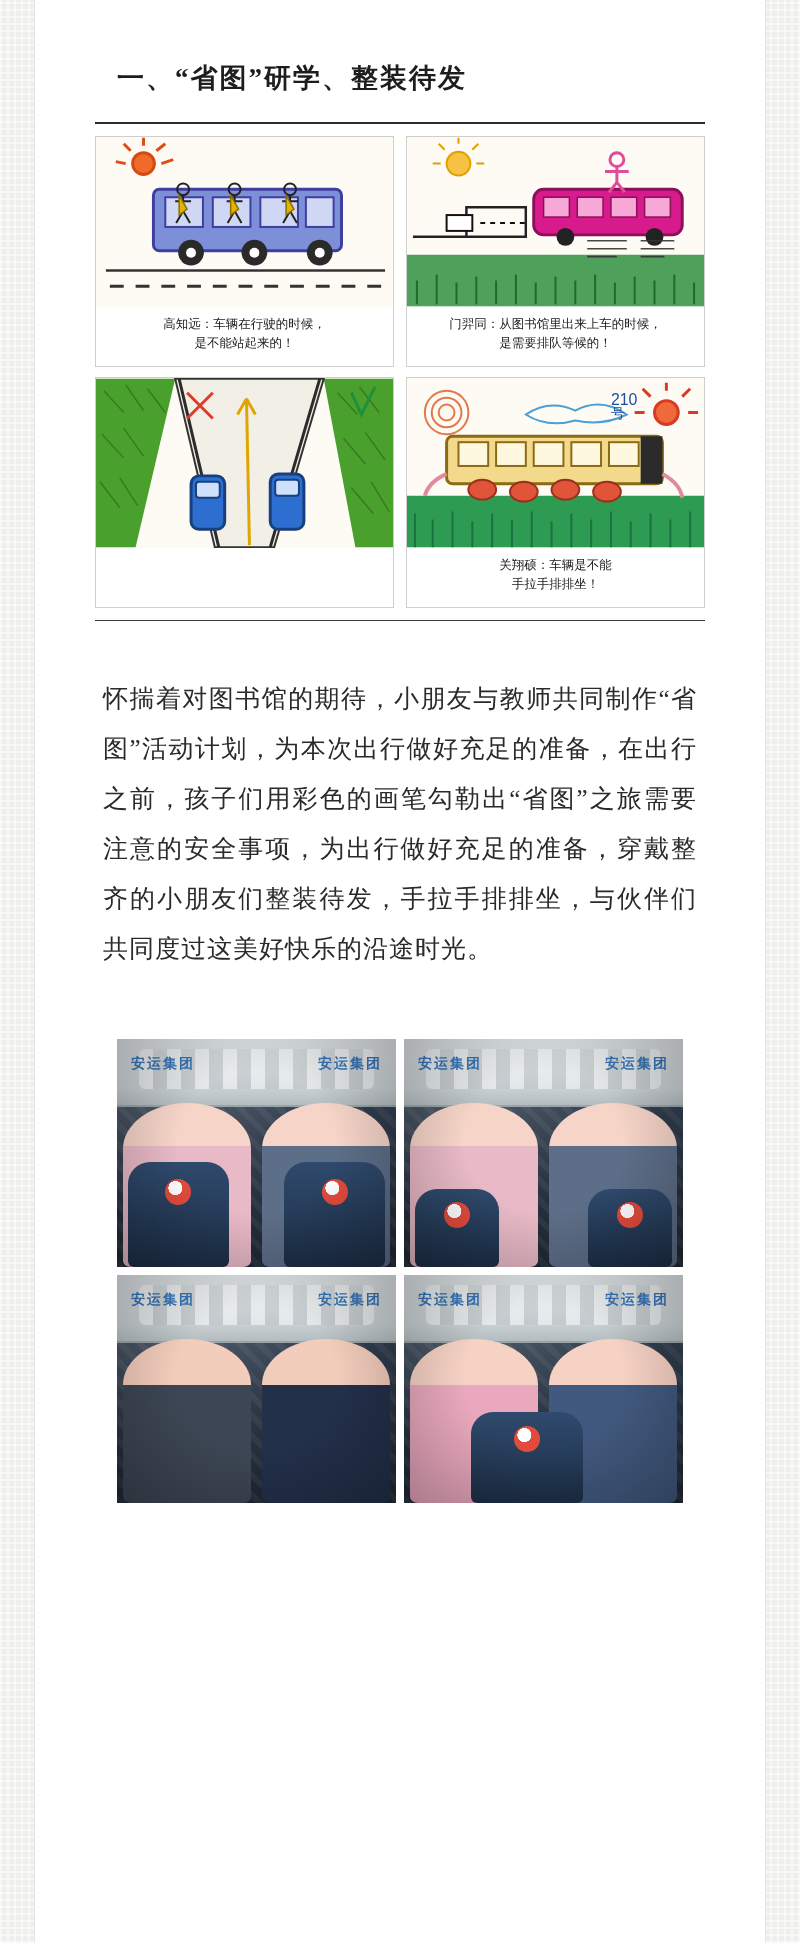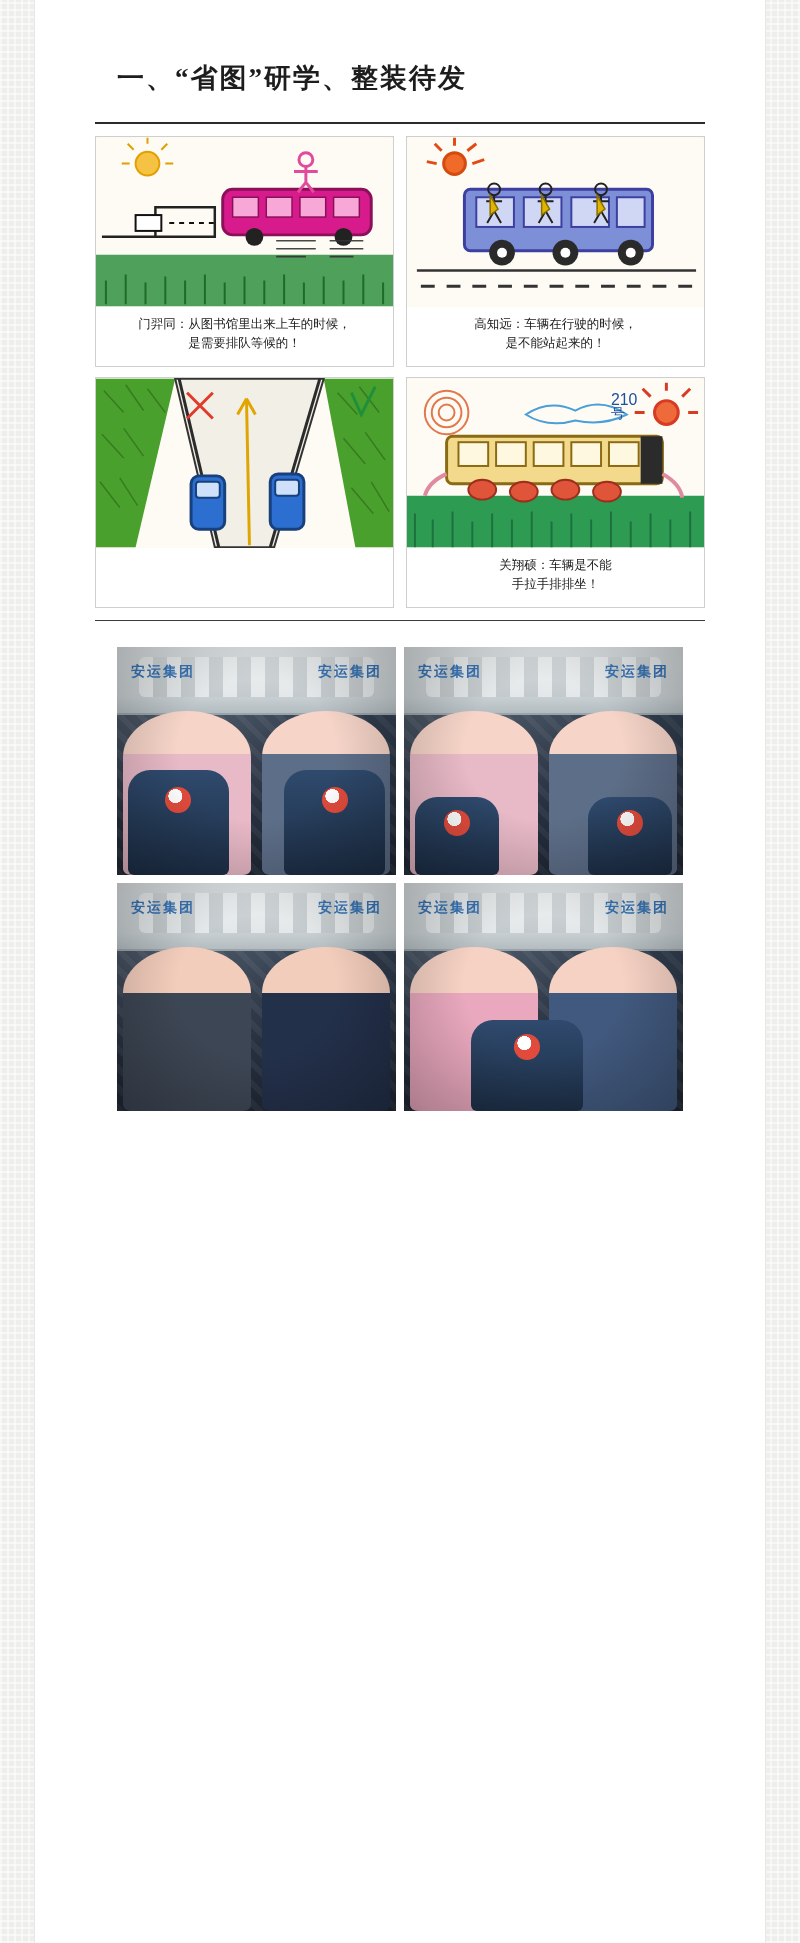--- a/index.html
+++ b/index.html
@@ -190,62 +190,20 @@
 
     <div class="rule"></div>
 
     <div class="drawings">
 
       <div class="draw-cell">
         <div class="draw-art">
           <div class="paper-tex"></div>
           <svg viewBox="0 0 300 170" width="100%" height="100%" style="position:absolute;inset:0">
             <rect x="0" y="0" width="300" height="170" fill="#fdfbf4"></rect>
-            <circle cx="52" cy="26" r="12" fill="#f6c243" stroke="#e0a000" stroke-width="2"></circle>
-            <g stroke="#e0a000" stroke-width="2">
-                <path d="M52 6 v-6 M34 26 h-8 M70 26 h8 M38 12 l-6-6 M66 12 l6-6"></path>
-              </g>
-            <rect x="128" y="52" width="150" height="46" rx="10" fill="#d81b8c" stroke="#8c0f5a" stroke-width="3"></rect>
-            <g fill="#f7a8d6" stroke="#8c0f5a" stroke-width="1.5">
-              <rect x="138" y="60" width="26" height="20"></rect>
-              <rect x="172" y="60" width="26" height="20"></rect>
-              <rect x="206" y="60" width="26" height="20"></rect>
-              <rect x="240" y="60" width="26" height="20"></rect>
-            </g>
-            <g stroke="#e24b9c" stroke-width="3" fill="none">
-              <circle cx="212" cy="22" r="7"></circle>
-                <path d="M212 29 v16 M200 34 h24 M212 45 l-8 10 M212 45 l8 10"></path>
-            </g>
-            <g fill="#222">
-                <circle cx="160" cy="100" r="9"></circle>
-                <circle cx="250" cy="100" r="9"></circle>
-              </g>
-            <path d="M6 100 H120 V70 H60 V100" stroke="#222" stroke-width="2.5" fill="none"></path>
-            <g stroke="#111" stroke-width="2" stroke-dasharray="5 5" fill="none">
-                <path d="M74 86 H120"></path>
-              </g>
-            <rect x="40" y="78" width="26" height="16" fill="#fff" stroke="#111" stroke-width="2"></rect>
-            <path d="M0 118 H300 V170 H0 Z" fill="#2f8f3e" opacity="0.85"></path>
-            <g stroke="#1f6b2a" stroke-width="2">
-              <path d="M10 168 v-24 M30 168 v-30 M50 168 v-22 M70 168 v-28 M90 168 v-24 M110 168 v-30 M130 168 v-22 M150 168 v-28 M170 168 v-24 M190 168 v-30 M210 168 v-22 M230 168 v-28 M250 168 v-24 M270 168 v-30 M290 168 v-22"></path>
-            </g>
-            <g stroke="#333" stroke-width="1.6" fill="none" opacity="0.9">
-              <path d="M182 104 h40 M182 112 h40 M182 120 h30 M236 104 h34 M236 112 h34 M236 120 h24"></path>
-            </g>
-          </svg>
-        </div>
-        <div class="draw-cap">门羿同：从图书馆里出来上车的时候，
-是需要排队等候的！</div>
-      </div>
-
-      <div class="draw-cell">
-        <div class="draw-art">
-          <div class="paper-tex"></div>
-          <svg viewBox="0 0 300 170" width="100%" height="100%" style="position:absolute;inset:0">
-            <rect x="0" y="0" width="300" height="170" fill="#fdfbf4"></rect>
             <g stroke="#e24b14" stroke-width="3" fill="none">
               <circle cx="48" cy="26" r="11" fill="#f06a2a" stroke="#d44b10"></circle>
               <path d="M48 8 L48 0 M30 26 L20 24 M66 26 L78 22 M35 13 L28 6 M61 13 L70 6"></path>
             </g>
             <rect x="58" y="52" width="190" height="62" rx="6" fill="#7d8fd6" stroke="#3d3fa0" stroke-width="3"></rect>
             <g stroke="#3d3fa0" stroke-width="2" fill="#cfd7f5">
               <rect x="70" y="60" width="38" height="30"></rect>
               <rect x="118" y="60" width="38" height="30"></rect>
               <rect x="166" y="60" width="38" height="30"></rect>
               <rect x="212" y="60" width="28" height="30"></rect>
@@ -272,20 +230,62 @@
                 <circle cx="226" cy="116" r="5" fill="#fff"></circle>
             </g>
             <path d="M10 134 H292" stroke="#333" stroke-width="2.5" fill="none"></path>
             <g stroke="#333" stroke-width="3" stroke-dasharray="14 12">
                 <path d="M14 150 H290"></path>
               </g>
           </svg>
         </div>
         <div class="draw-cap">高知远：车辆在行驶的时候，
 是不能站起来的！</div>
+      </div>
+
+      <div class="draw-cell">
+        <div class="draw-art">
+          <div class="paper-tex"></div>
+          <svg viewBox="0 0 300 170" width="100%" height="100%" style="position:absolute;inset:0">
+            <rect x="0" y="0" width="300" height="170" fill="#fdfbf4"></rect>
+            <circle cx="52" cy="26" r="12" fill="#f6c243" stroke="#e0a000" stroke-width="2"></circle>
+            <g stroke="#e0a000" stroke-width="2">
+                <path d="M52 6 v-6 M34 26 h-8 M70 26 h8 M38 12 l-6-6 M66 12 l6-6"></path>
+              </g>
+            <rect x="128" y="52" width="150" height="46" rx="10" fill="#d81b8c" stroke="#8c0f5a" stroke-width="3"></rect>
+            <g fill="#f7a8d6" stroke="#8c0f5a" stroke-width="1.5">
+              <rect x="138" y="60" width="26" height="20"></rect>
+              <rect x="172" y="60" width="26" height="20"></rect>
+              <rect x="206" y="60" width="26" height="20"></rect>
+              <rect x="240" y="60" width="26" height="20"></rect>
+            </g>
+            <g stroke="#e24b9c" stroke-width="3" fill="none">
+              <circle cx="212" cy="22" r="7"></circle>
+                <path d="M212 29 v16 M200 34 h24 M212 45 l-8 10 M212 45 l8 10"></path>
+            </g>
+            <g fill="#222">
+                <circle cx="160" cy="100" r="9"></circle>
+                <circle cx="250" cy="100" r="9"></circle>
+              </g>
+            <path d="M6 100 H120 V70 H60 V100" stroke="#222" stroke-width="2.5" fill="none"></path>
+            <g stroke="#111" stroke-width="2" stroke-dasharray="5 5" fill="none">
+                <path d="M74 86 H120"></path>
+              </g>
+            <rect x="40" y="78" width="26" height="16" fill="#fff" stroke="#111" stroke-width="2"></rect>
+            <path d="M0 118 H300 V170 H0 Z" fill="#2f8f3e" opacity="0.85"></path>
+            <g stroke="#1f6b2a" stroke-width="2">
+              <path d="M10 168 v-24 M30 168 v-30 M50 168 v-22 M70 168 v-28 M90 168 v-24 M110 168 v-30 M130 168 v-22 M150 168 v-28 M170 168 v-24 M190 168 v-30 M210 168 v-22 M230 168 v-28 M250 168 v-24 M270 168 v-30 M290 168 v-22"></path>
+            </g>
+            <g stroke="#333" stroke-width="1.6" fill="none" opacity="0.9">
+              <path d="M182 104 h40 M182 112 h40 M182 120 h30 M236 104 h34 M236 112 h34 M236 120 h24"></path>
+            </g>
+          </svg>
+        </div>
+        <div class="draw-cap">门羿同：从图书馆里出来上车的时候，
+是需要排队等候的！</div>
       </div>
 
       <div class="draw-cell">
         <div class="draw-art">
           <div class="paper-tex"></div>
           <svg viewBox="0 0 300 170" width="100%" height="100%" style="position:absolute;inset:0">
             <rect x="0" y="0" width="300" height="170" fill="#fdfbf4"></rect>
             <path d="M0 0 H80 L40 170 H0 Z" fill="#4aa02c"></path>
             <path d="M230 0 H300 V170 H262 Z" fill="#4aa02c"></path>
             <g stroke="#2f6b1b" stroke-width="1.5" opacity="0.7">
@@ -355,20 +355,21 @@
           </svg>
         </div>
         <div class="draw-cap">关翔硕：车辆是不能
 手拉手排排坐！</div>
       </div>
 
     </div>
 
     <div class="rule thin"></div>
 
+    <p class="body-text">怀揣着对图书馆的期待，小朋友与教师共同制作“省图”活动计划，为本次出行做好充足的准备，在出行之前，孩子们用彩色的画笔勾勒出“省图”之旅需要注意的安全事项，为出行做好充足的准备，穿戴整齐的小朋友们整装待发，手拉手排排坐，与伙伴们共同度过这美好快乐的沿途时光。</p>
 
     <div class="photos">
 
       <div class="photo">
         <div class="seat"></div>
         <div class="headrest"></div>
         <div class="brand left">安运集团</div>
         <div class="brand right">安运集团</div>
         <div class="kid a"></div>
         <div class="kid b"></div>

